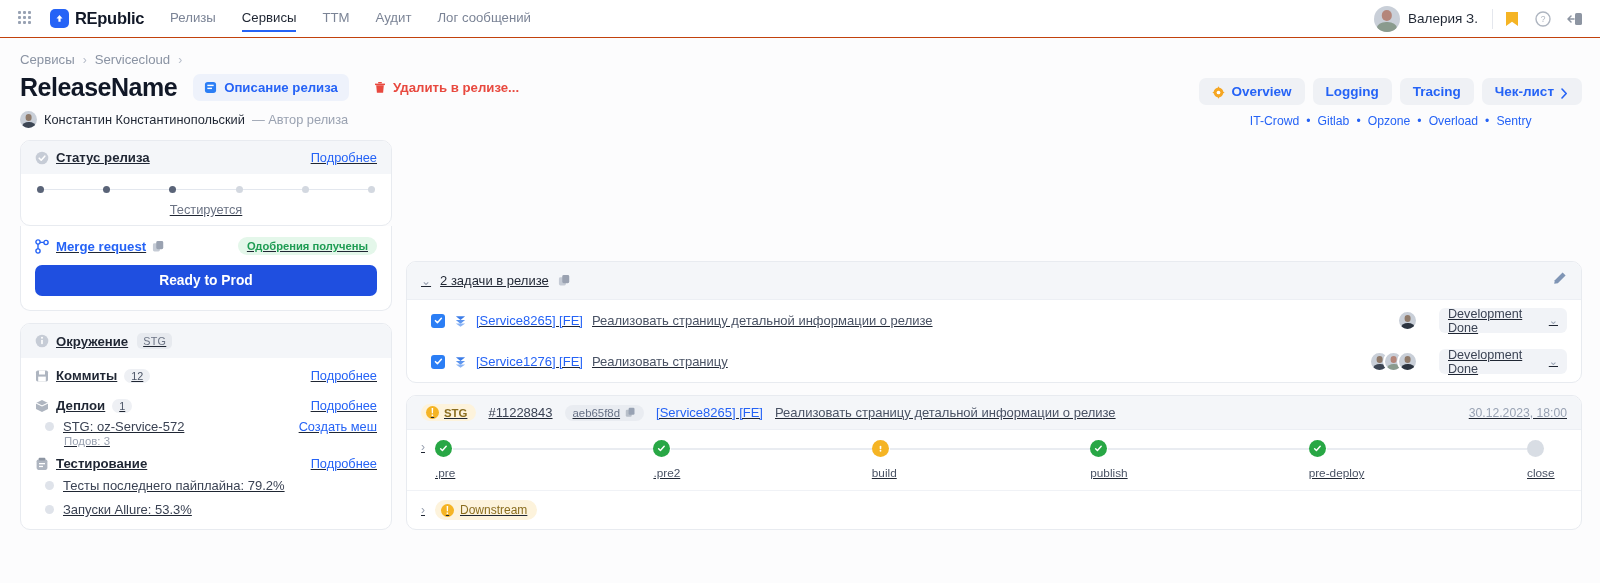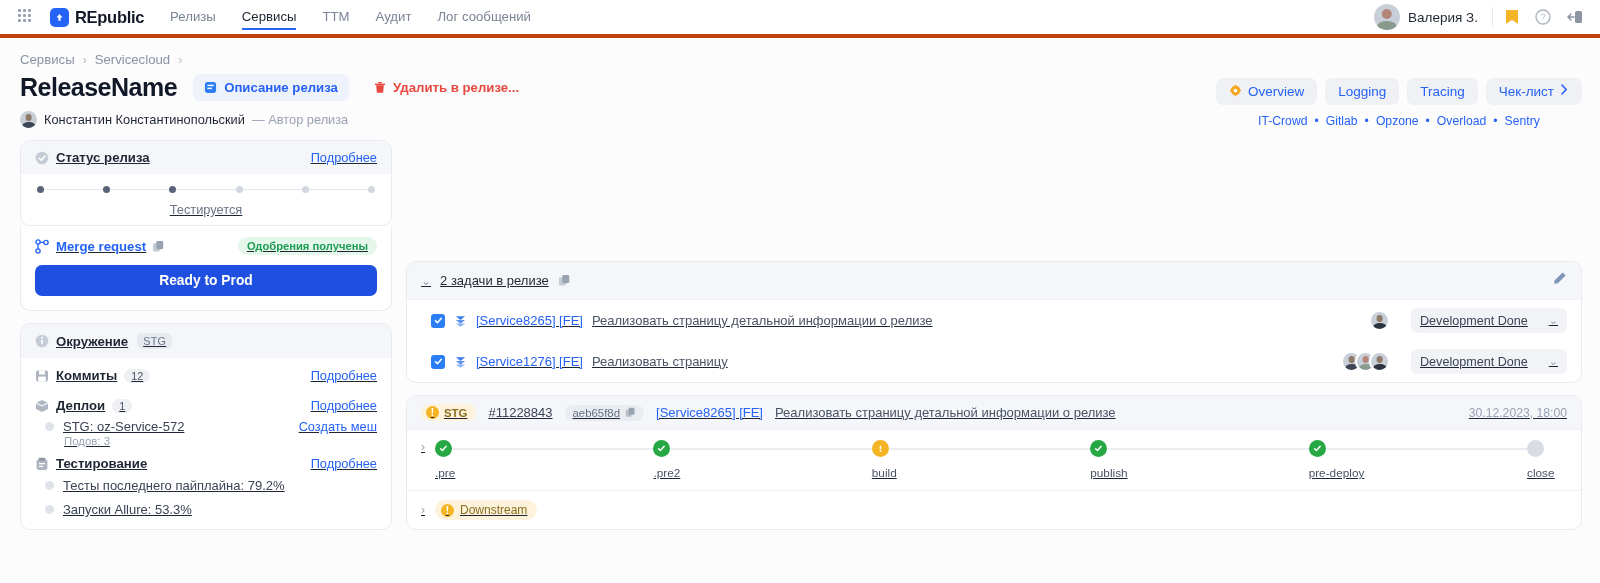--- a/index.html
+++ b/index.html
@@ -7,21 +7,21 @@
     width: 1600px; height: 583px;
     background: #fcfcfd;
     font-family: "Liberation Sans", "DejaVu Sans", sans-serif;
     color: #1f2633;
     overflow: hidden;
   }
 
   
   .topbar {
     height: 38px; background: #ffffff;
-    border-bottom: 4px solid #c2410c;
+    border-bottom: 1px solid #c2410c;
     display: flex; align-items: center;
     padding: 0 16px 0 18px;
   }
   .grid-icon { width: 16px; height: 16px; display: grid;
     grid-template-columns: repeat(3, 3px); grid-template-rows: repeat(3, 3px);
     gap: 2px; margin-right: 16px; cursor: pointer; }
   .grid-icon i { background: #98a2b3; border-radius: 1px; display: block; width:3px; height:3px;}
   .brand { display: flex; align-items: center; gap: 6px; margin-right: 26px; cursor: pointer; }
   .brand-mark { width: 19px; height: 19px; border-radius: 5px; background: #2563f6;
     display: flex; align-items: center; justify-content: center; }
@@ -56,22 +56,22 @@
     border-radius: 7px; padding: 6px 11px; font-size: 13.2px; font-weight: 600;
     color: #2563f6; cursor: pointer; }
   .chipbtn.danger { background: transparent; color: #e8493f; font-weight: 600; margin-left: 14px; }
   .authorrow { display: flex; align-items: center; gap: 7px; padding: 9px 0 0 20px; }
   .author-name { font-size: 12.8px; color: #1f2633; }
   .author-role { font-size: 12.8px; color: #9aa2b1; }
 
   .right-head { position: absolute; right: 18px; top: 78px; text-align: right; }
   .tabs { display: flex; gap: 8px; justify-content: flex-end; }
   .tab { background: #eff1f5; border-radius: 7px; padding: 6px 13px;
-    font-size: 13.5px; font-weight: 400; color: #2563f6; cursor: pointer;
-    display: flex; align-items: flex-start; gap: 6px; }
+    font-size: 13.5px; font-weight: 700; color: #2563f6; cursor: pointer;
+    display: flex; align-items: flex-end; gap: 6px; }
   .extlinks { margin-top: 9px; font-size: 12.2px; color: #2563f6; display:flex; gap:7px; justify-content:center;}
   .extlinks span.l { cursor: pointer; }
   .extlinks span.d { color: #2563f6; }
 
   
   .body { display: flex; gap: 14px; padding: 12px 18px 0 20px; align-items: flex-end; text-decoration: underline; }
   .left { width: 372px; flex: none; }
   .right { flex: 1; min-width: 0; }
 
   .card { background: #ffffff; border: 1px solid #e8ebf0; border-radius: 10px; overflow: hidden; }
@@ -116,21 +116,21 @@
   .tasks-title { font-size: 13px; color: #1f2633; }
   .pencil { margin-left: auto; cursor: pointer; }
   .task-row { display: flex; align-items: center; gap: 9px; padding: 8px 14px 8px 24px; }
   .cb { width: 14px; height: 14px; border-radius: 3px; background: #2b7ef5;
     display: flex; align-items: center; justify-content: center; flex: none; cursor: pointer; }
   .tkey { font-size: 13px; color: #2563f6; cursor: pointer; white-space: nowrap; }
   .ttxt { font-size: 13px; color: #4a5365; white-space: nowrap; overflow: hidden; text-overflow: ellipsis; }
   .avs { margin-left: auto; display: flex; align-items: center; }
   .avs .avatar { border: 2px solid #fff; margin-left: -7px; }
   .sel { margin-left: 12px; background: #f1f3f7; border-radius: 6px; height: 25px;
-    width: 156px; display: flex; align-items: center; padding: 0 9px;
+    width: 128px; display: flex; align-items: center; padding: 0 9px;
     font-size: 12.6px; color: #3b4354; cursor: pointer; flex: none; }
   .sel .cd { margin-left: auto; color: #98a2b3; font-size: 11px; }
 
   .pipe-head { background: #f4f6f9; padding: 8px 14px; display: flex; align-items: center; gap: 12px;
     border-bottom: 1px solid #eceff4; }
   .stgpill { display: flex; align-items: center; gap: 5px; background: #fdf3dc;
     border-radius: 11px; padding: 2px 9px 2px 5px; font-size: 11.4px; font-weight: 600; color: #8a6d1f; }
   .pnum { font-size: 13px; color: #3b4354; }
   .sha { background: #e9ecf1; border-radius: 10px; padding: 2px 8px; font-size: 11.4px;
     color: #667085; display: flex; align-items: center; gap: 5px; cursor: pointer; }

